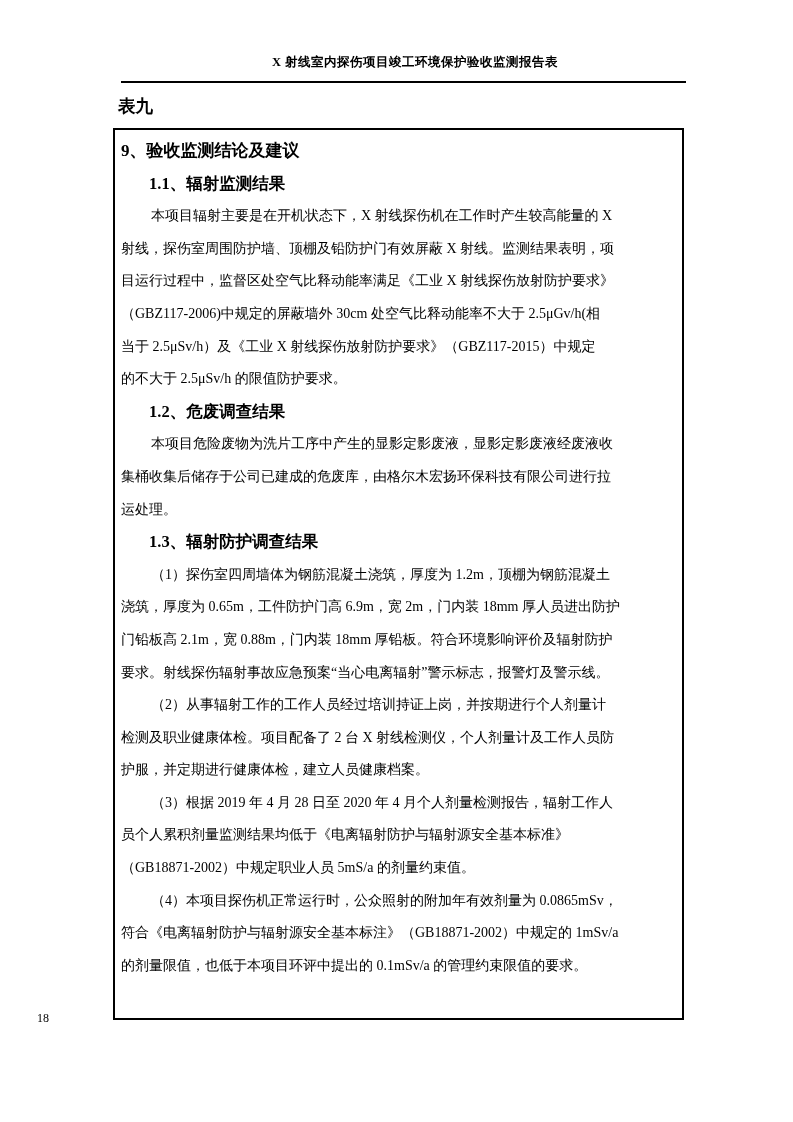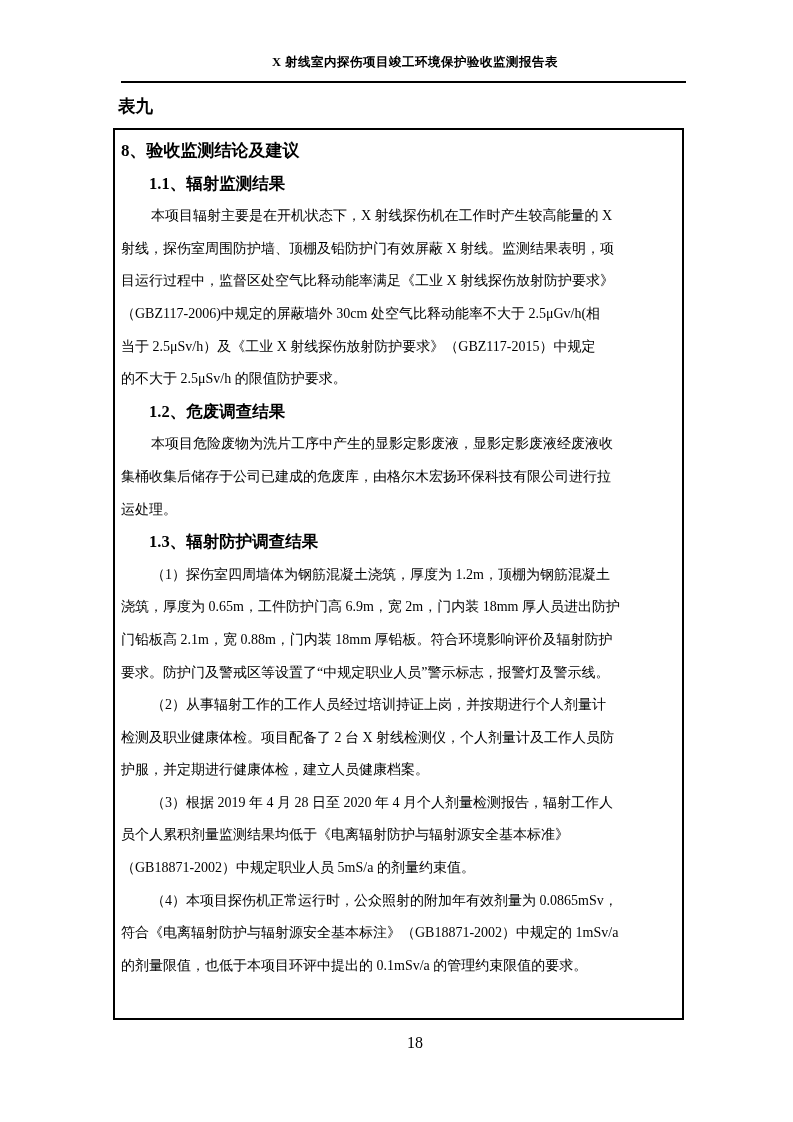--- a/index.html
+++ b/index.html
@@ -61,54 +61,53 @@
     padding-left: 28px;
   }
   .report-table .line {
     font-size: 14px;
   }
   .report-table .line.indent {
     padding-left: 30px;
   }
   .page-number {
     position: absolute;
-    top: 1034px;
+    top: 1011px;
     left: 37px;
     width: 756px;
-    text-align: center;
-    font-size: 16px;
+    font-size: 12px;
   }
 </style>
 </head>
 <body>
 
 <div class="page-header-title">X 射线室内探伤项目竣工环境保护验收监测报告表</div>
 
 <div class="header-rule"></div>
 
 <div class="table-label">表九</div>
 
 <div class="report-table">
-    <div class="h1">8、验收监测结论及建议</div>
+    <div class="h1">9、验收监测结论及建议</div>
     <div class="h2">1.1、辐射监测结果</div>
     <div class="line indent">本项目辐射主要是在开机状态下，X 射线探伤机在工作时产生较高能量的 X</div>
     <div class="line">射线，探伤室周围防护墙、顶棚及铅防护门有效屏蔽 X 射线。监测结果表明，项</div>
     <div class="line">目运行过程中，监督区处空气比释动能率满足《工业 X 射线探伤放射防护要求》</div>
     <div class="line">（GBZ117-2006)中规定的屏蔽墙外 30cm 处空气比释动能率不大于 2.5μGv/h(相</div>
     <div class="line">当于 2.5μSv/h）及《工业 X 射线探伤放射防护要求》（GBZ117-2015）中规定</div>
     <div class="line">的不大于 2.5μSv/h 的限值防护要求。</div>
     <div class="h2">1.2、危废调查结果</div>
     <div class="line indent">本项目危险废物为洗片工序中产生的显影定影废液，显影定影废液经废液收</div>
     <div class="line">集桶收集后储存于公司已建成的危废库，由格尔木宏扬环保科技有限公司进行拉</div>
     <div class="line">运处理。</div>
     <div class="h2">1.3、辐射防护调查结果</div>
     <div class="line indent">（1）探伤室四周墙体为钢筋混凝土浇筑，厚度为 1.2m，顶棚为钢筋混凝土</div>
     <div class="line">浇筑，厚度为 0.65m，工件防护门高 6.9m，宽 2m，门内装 18mm 厚人员进出防护</div>
     <div class="line">门铅板高 2.1m，宽 0.88m，门内装 18mm 厚铅板。符合环境影响评价及辐射防护</div>
-    <div class="line">要求。防护门及警戒区等设置了“中规定职业人员”警示标志，报警灯及警示线。</div>
+    <div class="line">要求。射线探伤辐射事故应急预案“当心电离辐射”警示标志，报警灯及警示线。</div>
     <div class="line indent">（2）从事辐射工作的工作人员经过培训持证上岗，并按期进行个人剂量计</div>
     <div class="line">检测及职业健康体检。项目配备了 2 台 X 射线检测仪，个人剂量计及工作人员防</div>
     <div class="line">护服，并定期进行健康体检，建立人员健康档案。</div>
     <div class="line indent">（3）根据 2019 年 4 月 28 日至 2020 年 4 月个人剂量检测报告，辐射工作人</div>
     <div class="line">员个人累积剂量监测结果均低于《电离辐射防护与辐射源安全基本标准》</div>
     <div class="line">（GB18871-2002）中规定职业人员 5mS/a 的剂量约束值。</div>
     <div class="line indent">（4）本项目探伤机正常运行时，公众照射的附加年有效剂量为 0.0865mSv，</div>
     <div class="line">符合《电离辐射防护与辐射源安全基本标注》（GB18871-2002）中规定的 1mSv/a</div>
     <div class="line">的剂量限值，也低于本项目环评中提出的 0.1mSv/a 的管理约束限值的要求。</div>
   </div>

